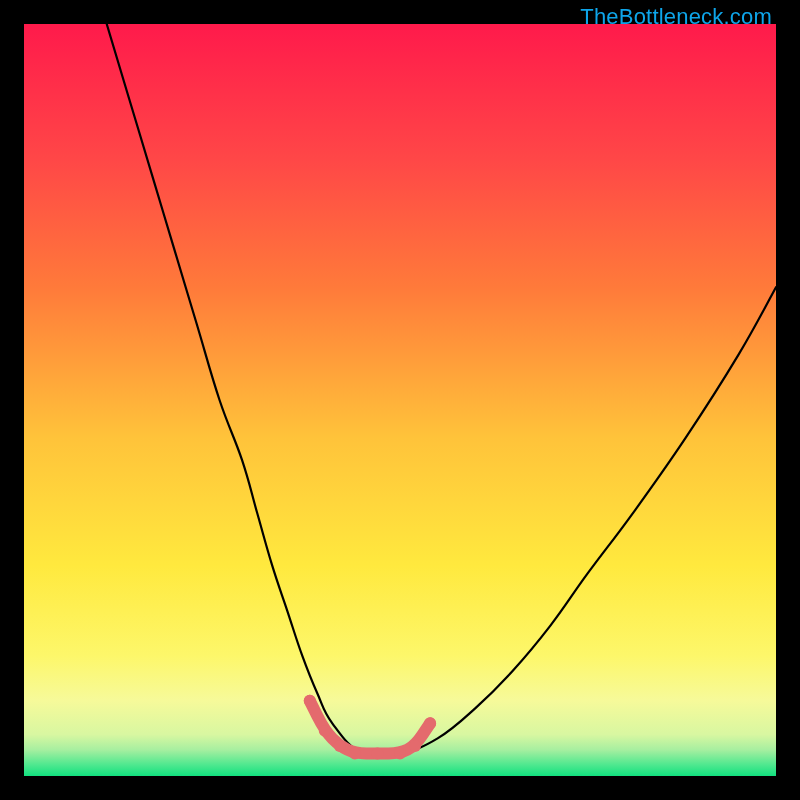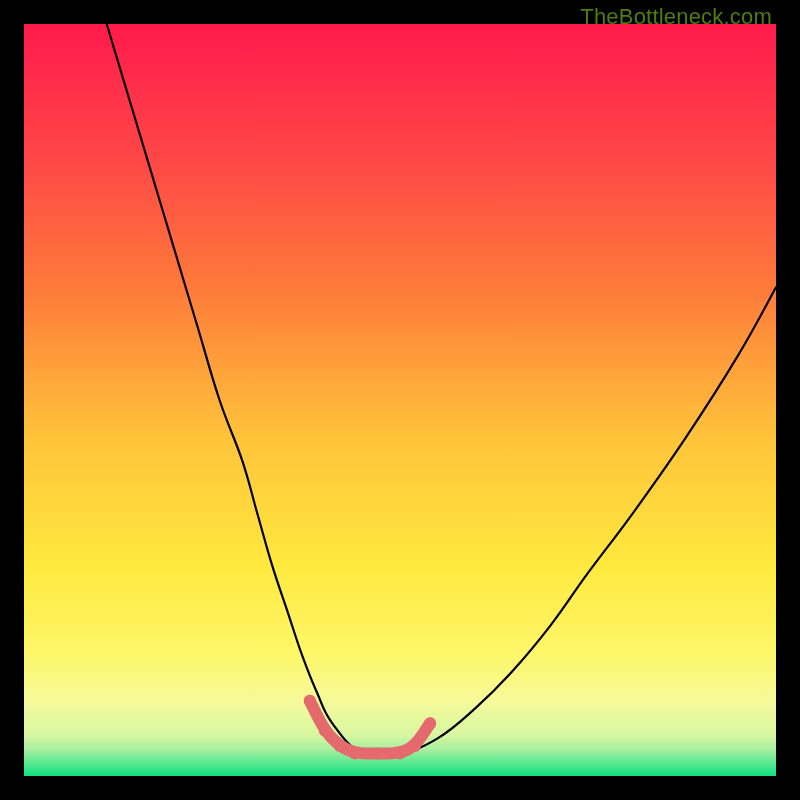--- a/index.html
+++ b/index.html
@@ -24,21 +24,21 @@
     top: 0;
     width: 752px;
     height: 752px;
   }
   .watermark {
     position: absolute;
     top: 4px;
     right: 28px;
     font-family: Arial, Helvetica, sans-serif;
     font-size: 22px;
-    color: #4d7c0f;
+    color: #0ea5e9;
     letter-spacing: 0.2px;
     user-select: none;
   }
 </style>
 </head>
 <body>
 
 <div class="frame">
   <svg class="plot" viewBox="0 0 752 752" preserveAspectRatio="none">
     <defs>

